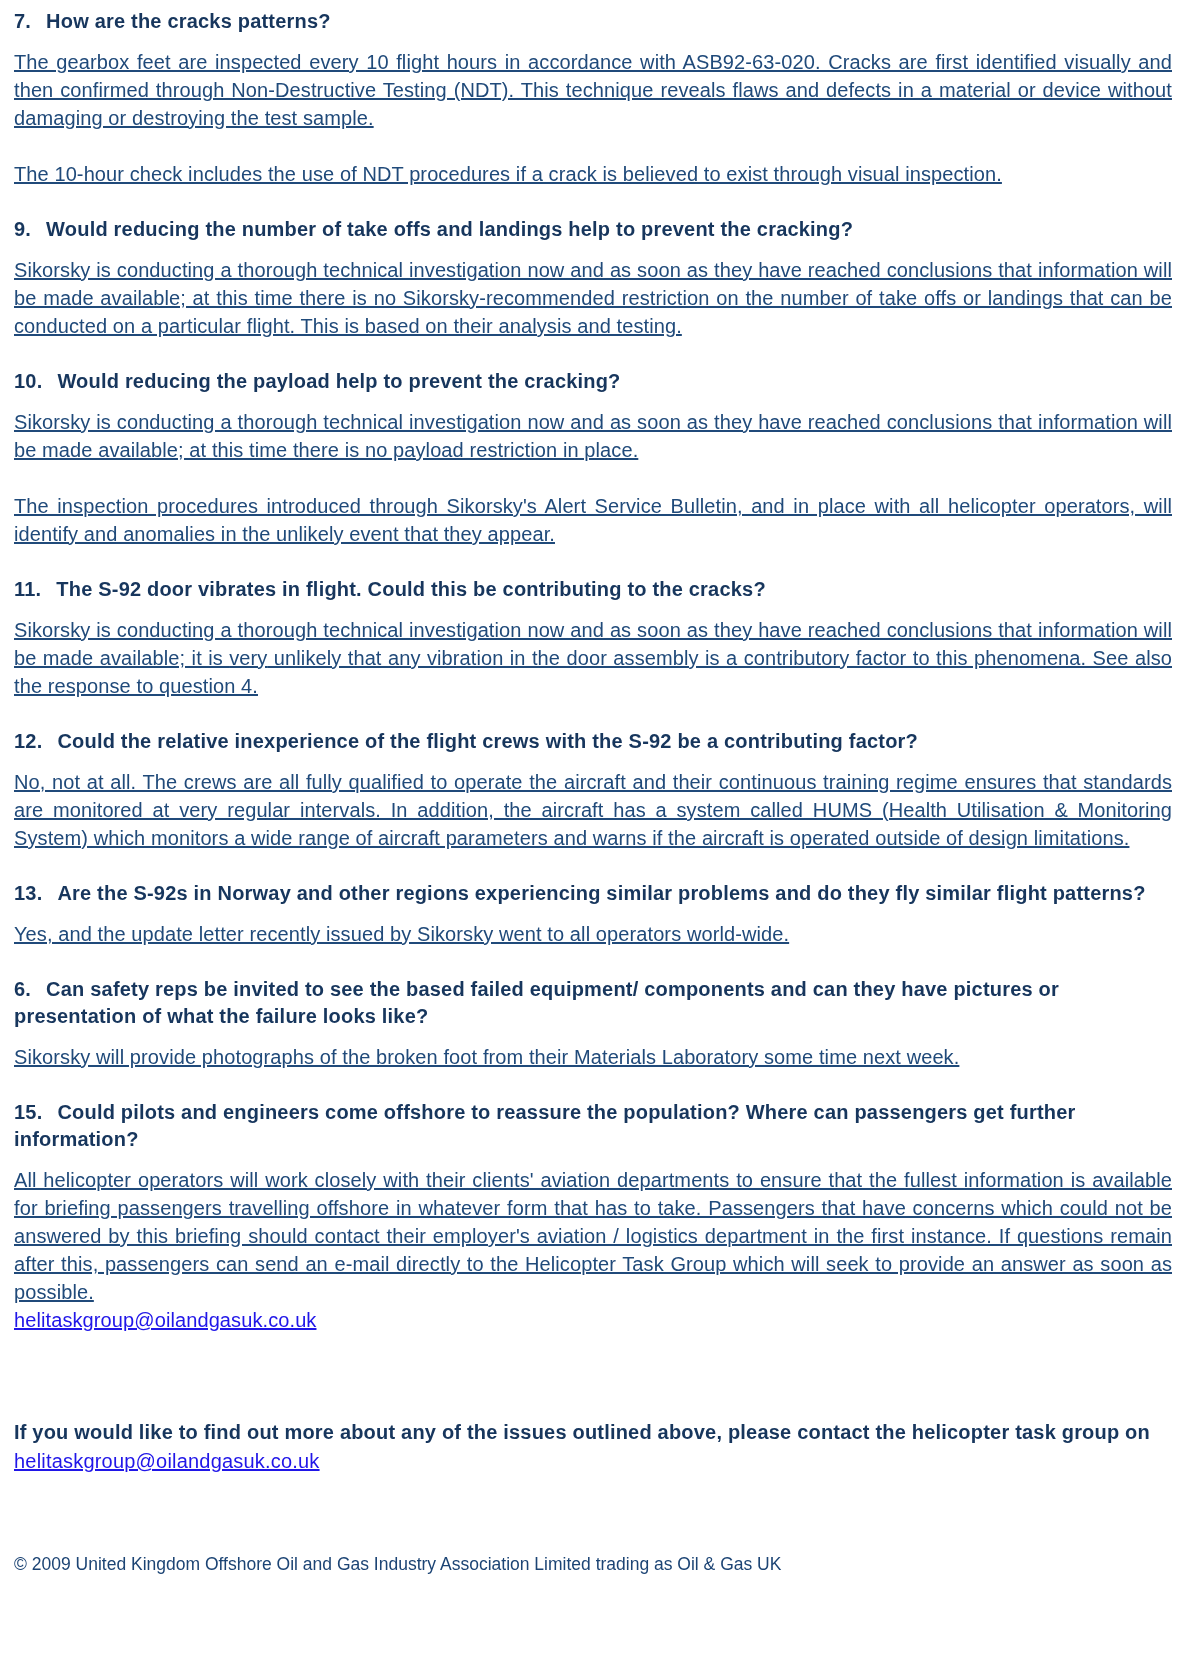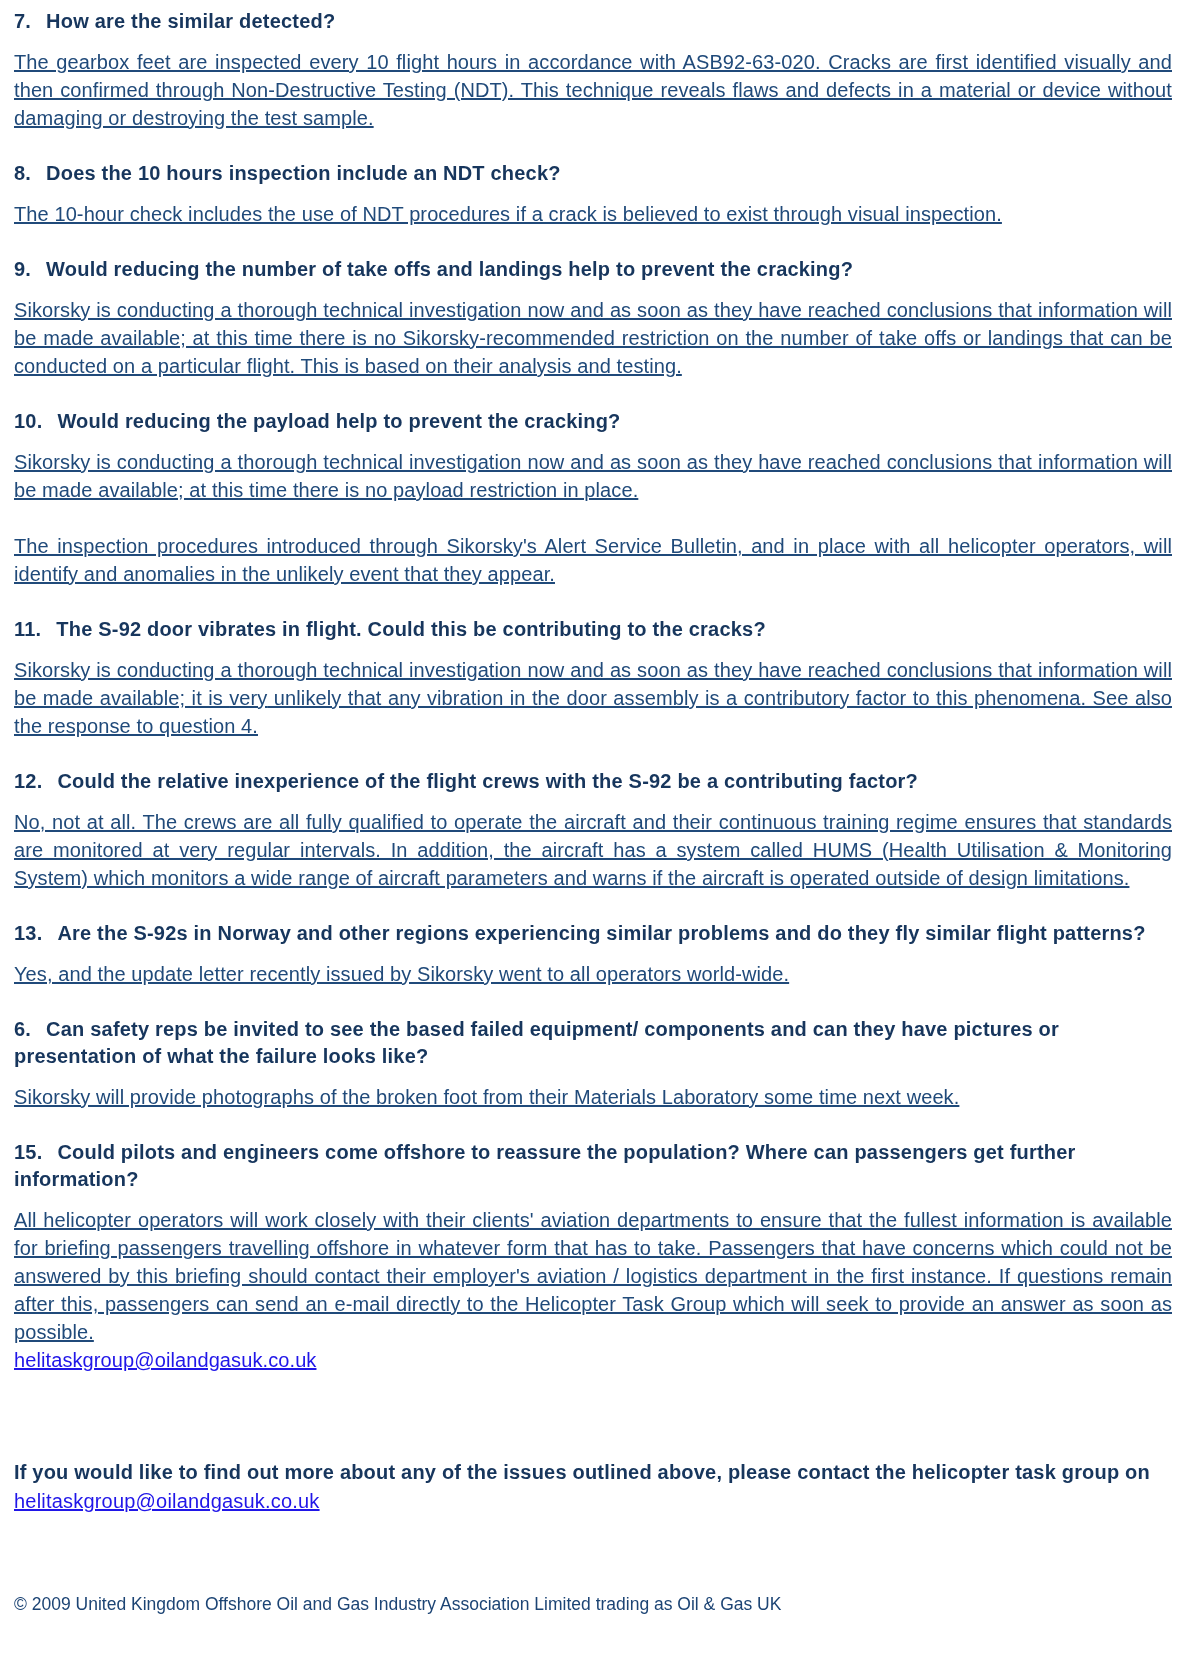--- a/index.html
+++ b/index.html
@@ -66,26 +66,25 @@
     color:#1c4474;
     white-space:pre-wrap;
   }
 </style>
 </head>
 <body>
 
 <div class="page">
 
   <section class="qa" style="margin-top:0">
-    <h2 class="q"><span class="qnum">7.</span><span class="qtext">How are the similar detected?</span></h2>
+    <h2 class="q"><span class="qnum">7.</span><span class="qtext">How are the cracks patterns?</span></h2>
     <p class="a">The gearbox feet are inspected every 10 flight hours in accordance with ASB92-63-020. Cracks are first identified visually and then confirmed through Non-Destructive Testing (NDT). This technique reveals flaws and defects in a material or device without damaging or destroying the test sample.</p>
   </section>
 
   <section class="qa">
-    <h2 class="q"><span class="qnum">8.</span><span class="qtext">Does the 10 hours inspection include an NDT check?</span></h2>
     <p class="a">The 10-hour check includes the use of NDT procedures if a crack is believed to exist through visual inspection.</p>
   </section>
 
   <section class="qa">
     <h2 class="q"><span class="qnum">9.</span><span class="qtext">Would reducing the number of take offs and landings help to prevent the cracking?</span></h2>
     <p class="a">Sikorsky is conducting a thorough technical investigation now and as soon as they have reached conclusions that information will be made available; at this time there is no Sikorsky-recommended restriction on the number of take offs or landings that can be conducted on a particular flight. This is based on their analysis and testing.</p>
   </section>
 
   <section class="qa">
     <h2 class="q"><span class="qnum">10.</span><span class="qtext">Would reducing the payload help to prevent the cracking?</span></h2>

